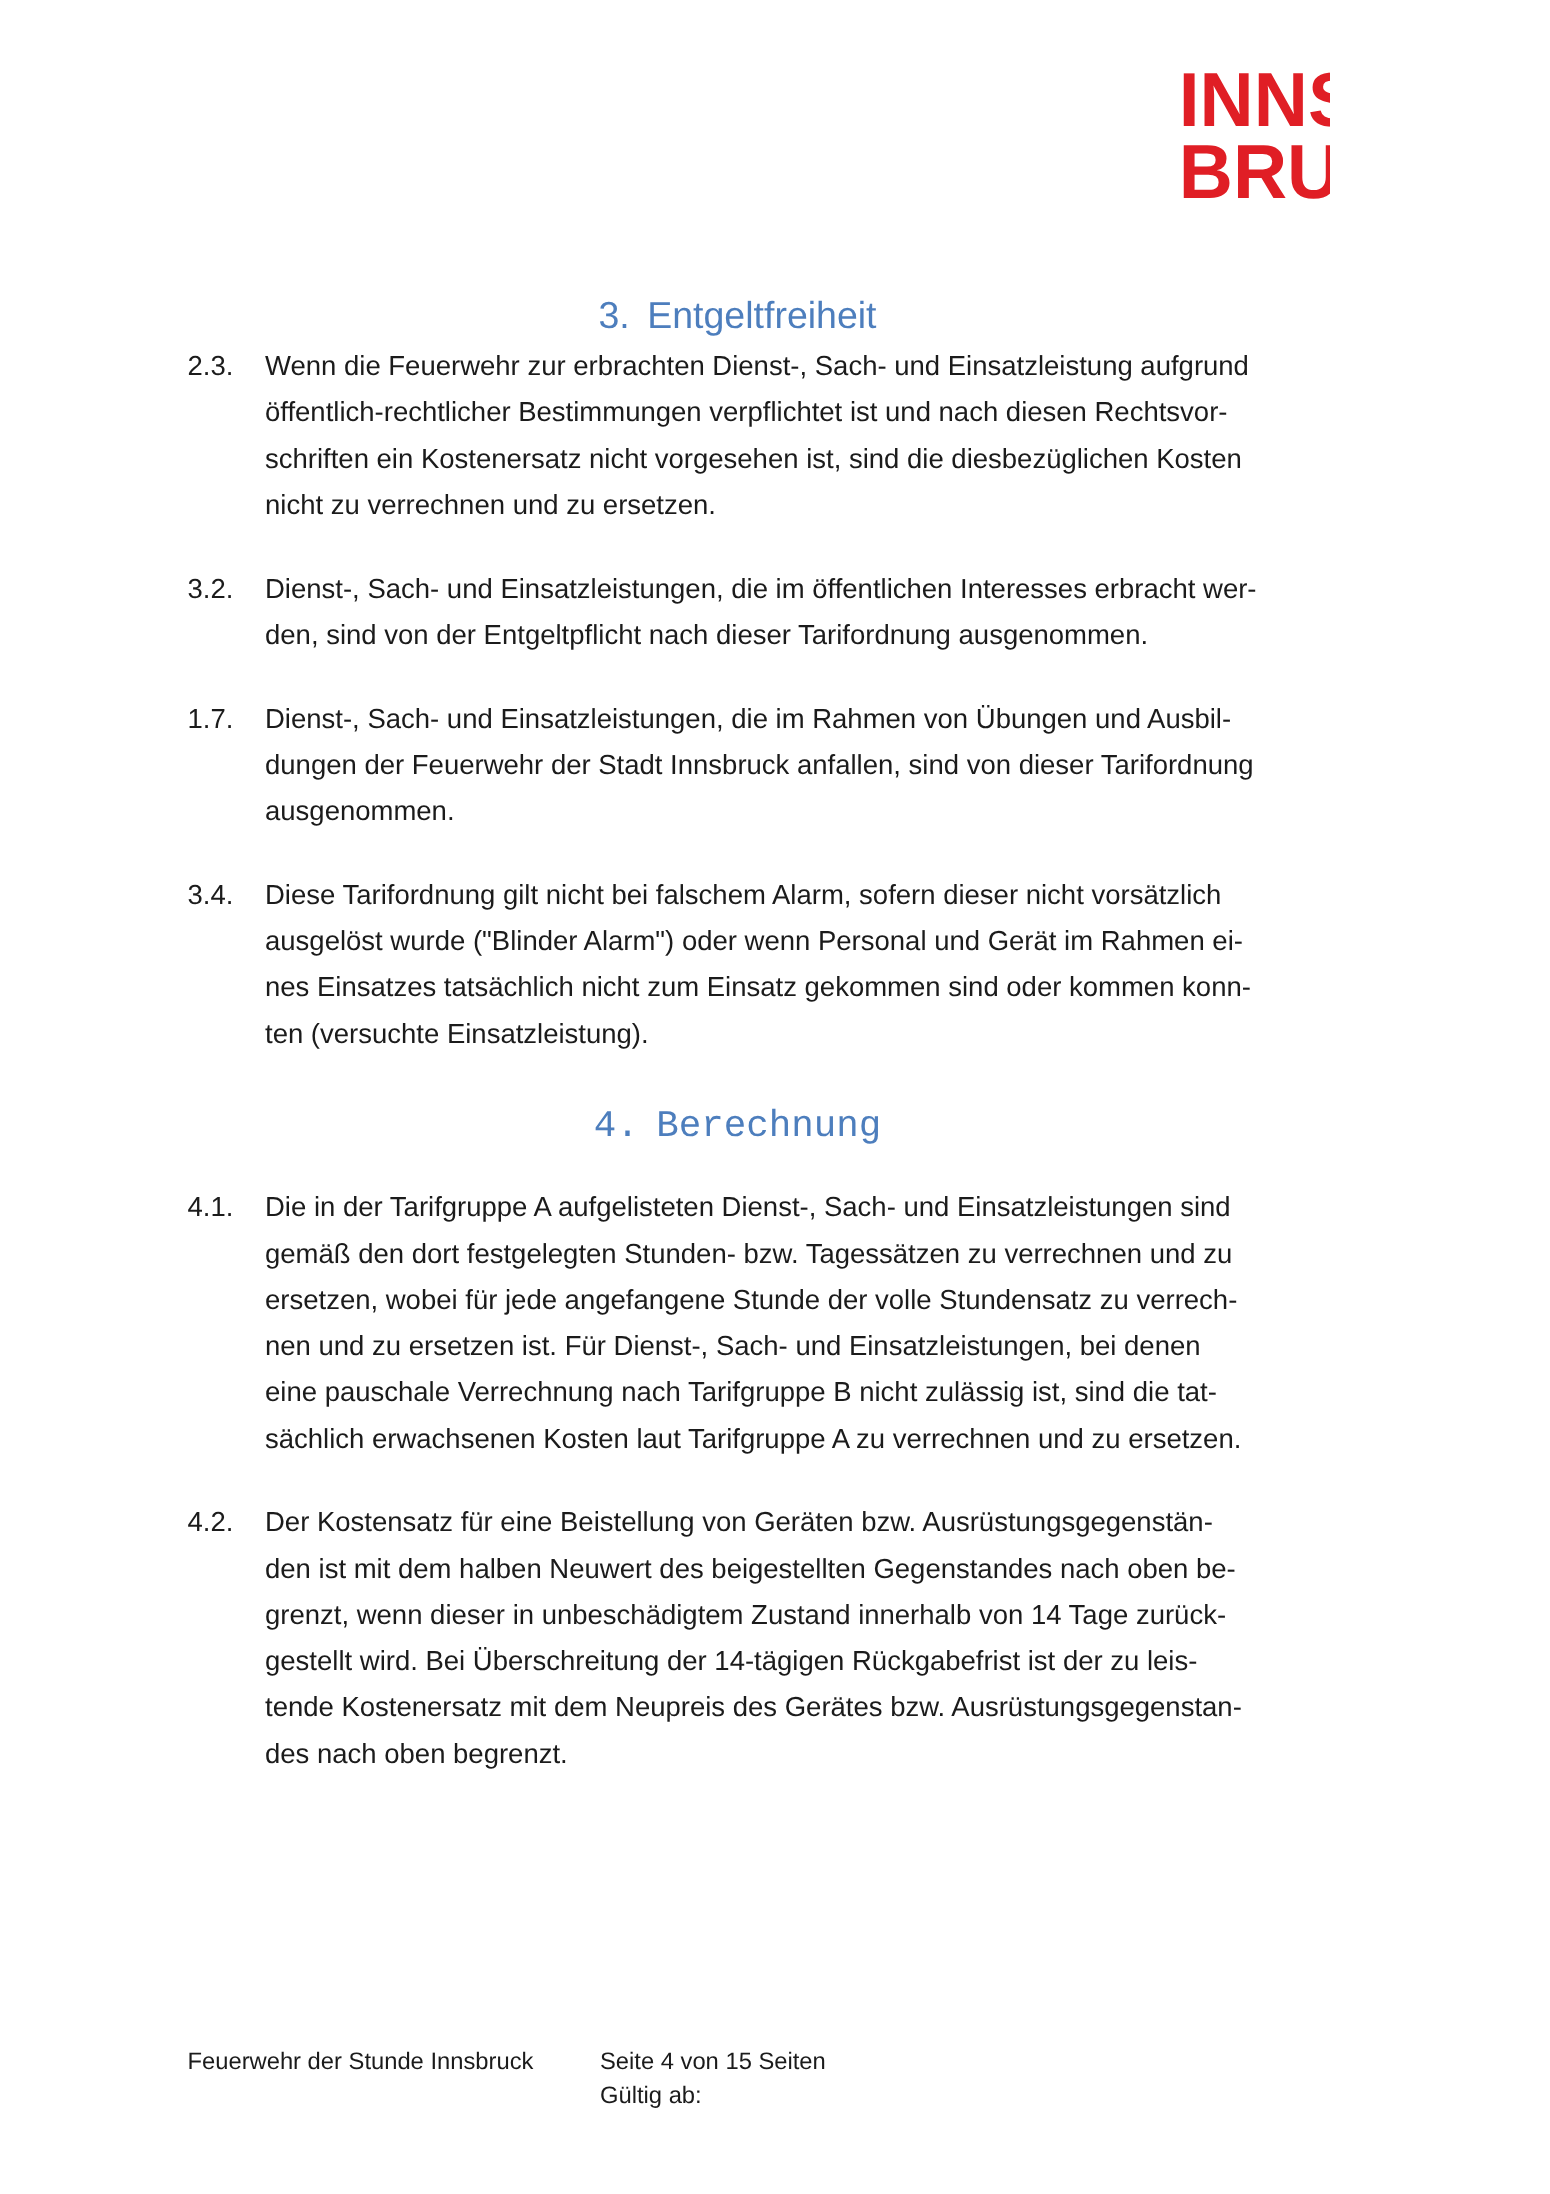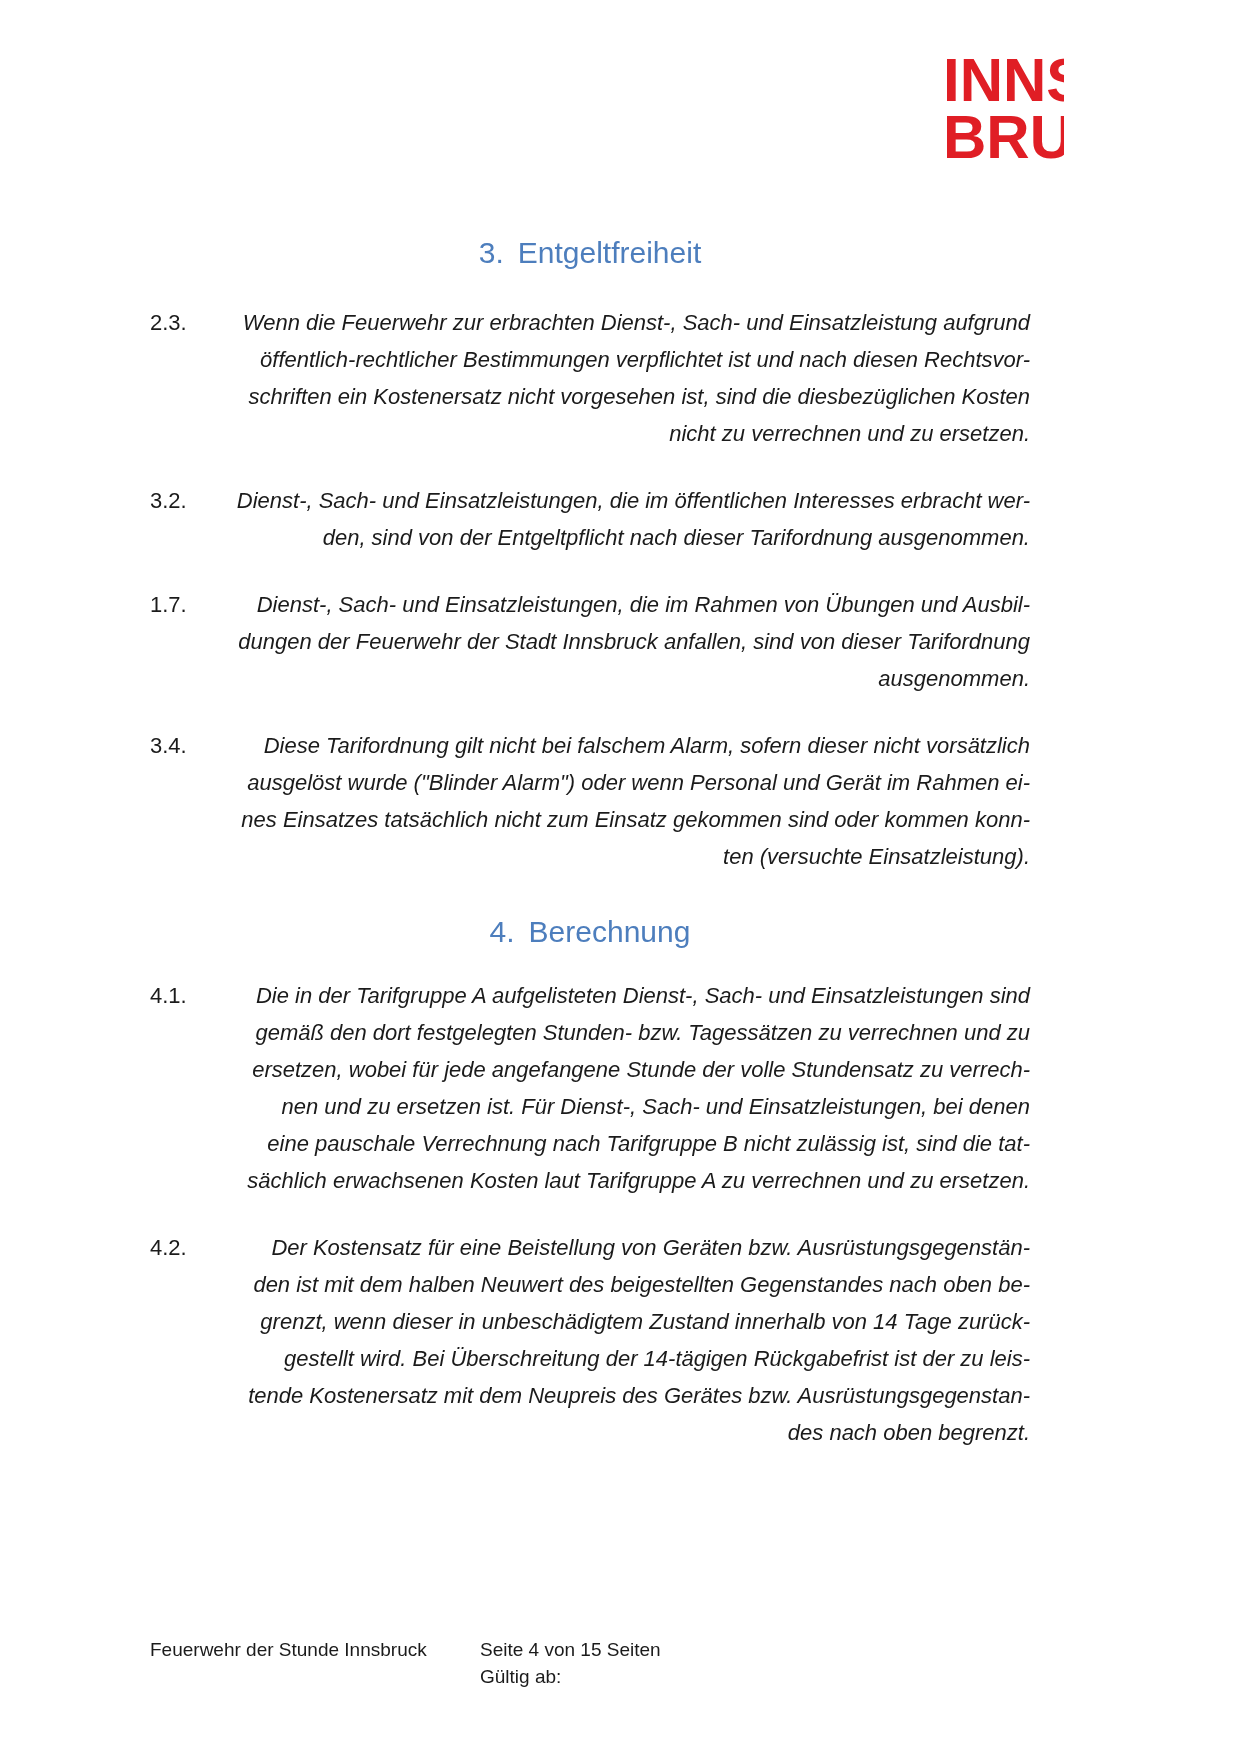--- a/index.html
+++ b/index.html
@@ -45,39 +45,38 @@
     margin: 0;
     text-align: center;
     font-size: 30px;
     font-weight: normal;
     line-height: 42px;
     color: #4d7ebd;
   }
   .section-heading .hnum {
     margin-right: 14px;
   }
-  .heading-3 { margin-bottom: 30px; }
-  .heading-4 { margin-top: 36px; margin-bottom: 24px; }
+  .heading-3 { }
+  .heading-4 { margin-top: 36px; margin-bottom: 24px; font-family: Liberation Mono, monospace; }
   .para {
     display: flex;
     align-items: flex-start;
     font-size: 22px;
     line-height: 37px;
     margin: 0 0 30px 0;
   }
   .para:last-of-type { margin-bottom: 0; }
   .para-num {
     flex: 0 0 62px;
     width: 62px;
   }
   .para-text {
     flex: 1 1 auto;
     white-space: pre-line;
-    text-align: right;
-    font-style: italic;
+    text-align: left;
   }
   
   .footer {
     position: absolute;
     top: 1636px;
     left: 150px;
     width: 890px;
     display: flex;
     font-size: 19px;
     line-height: 27px;

